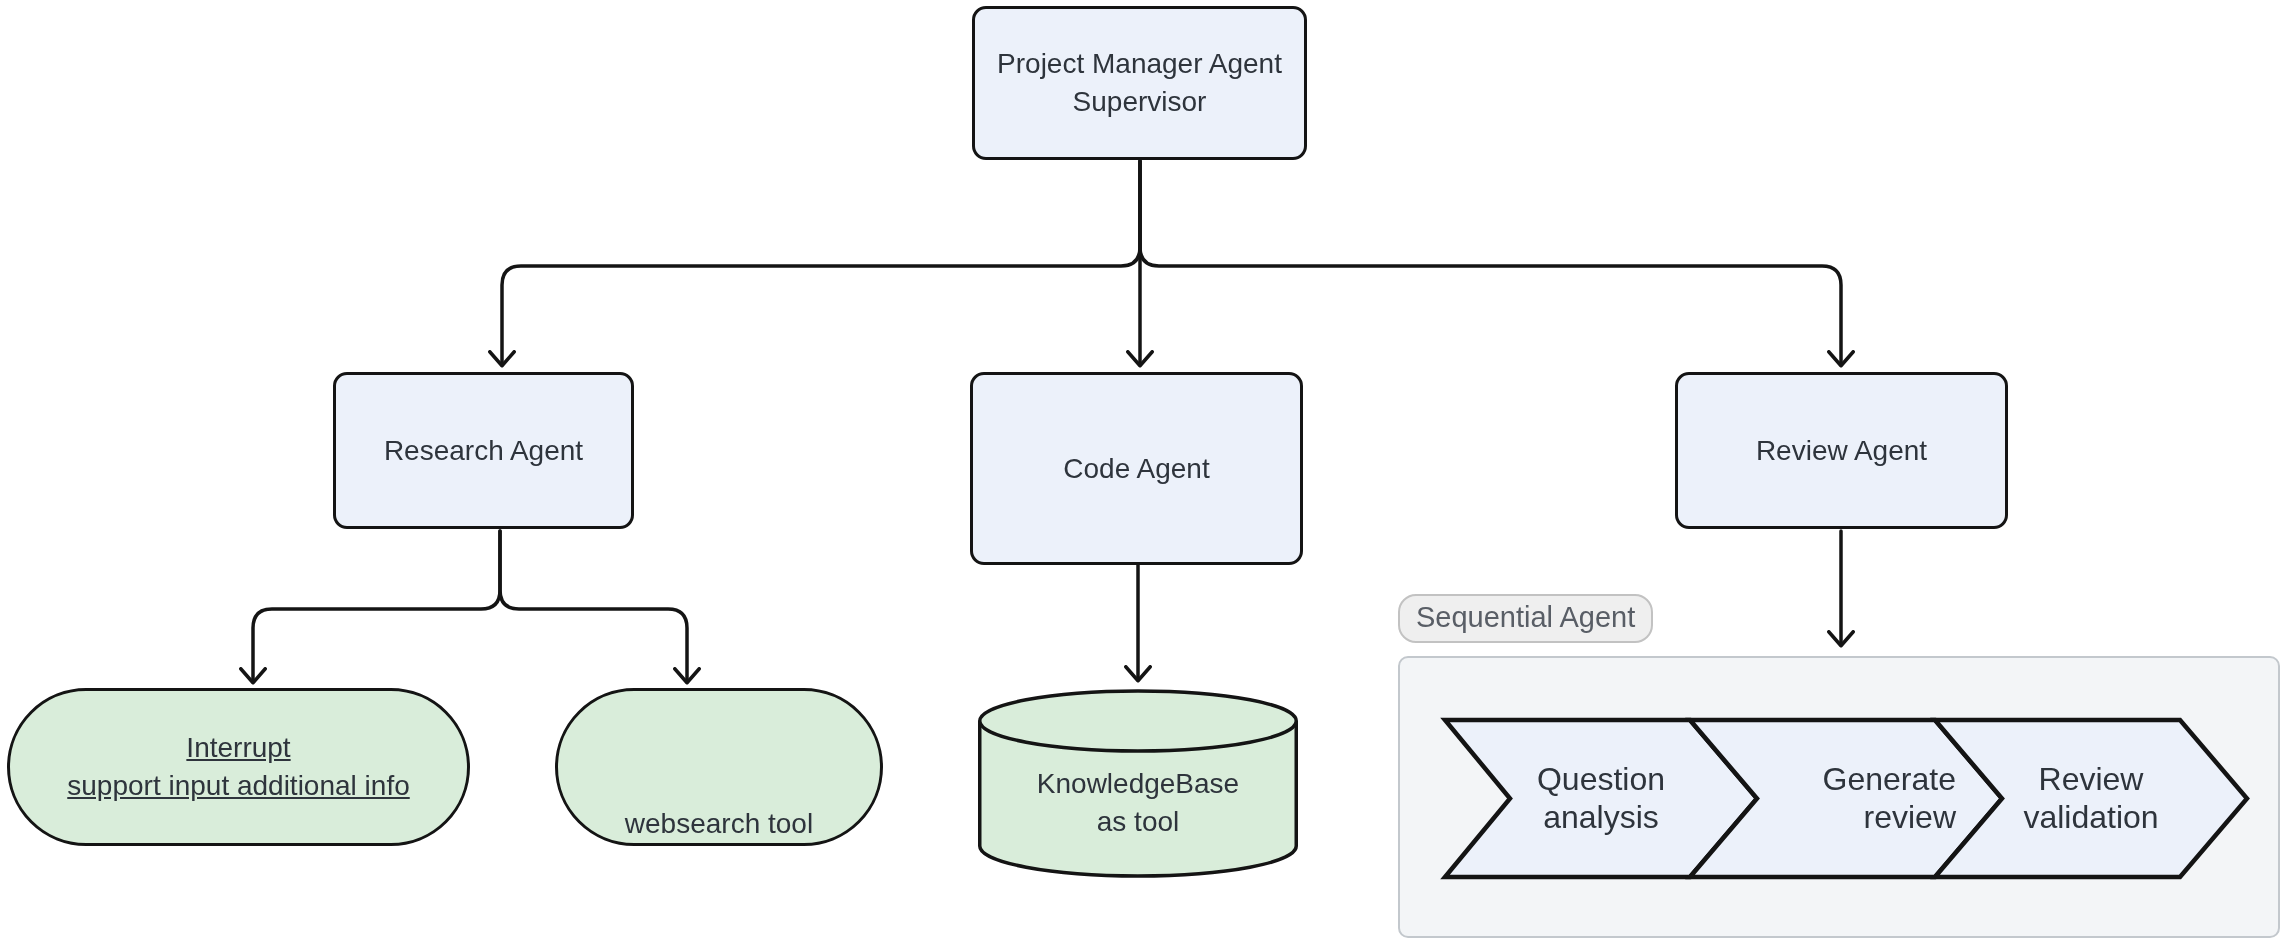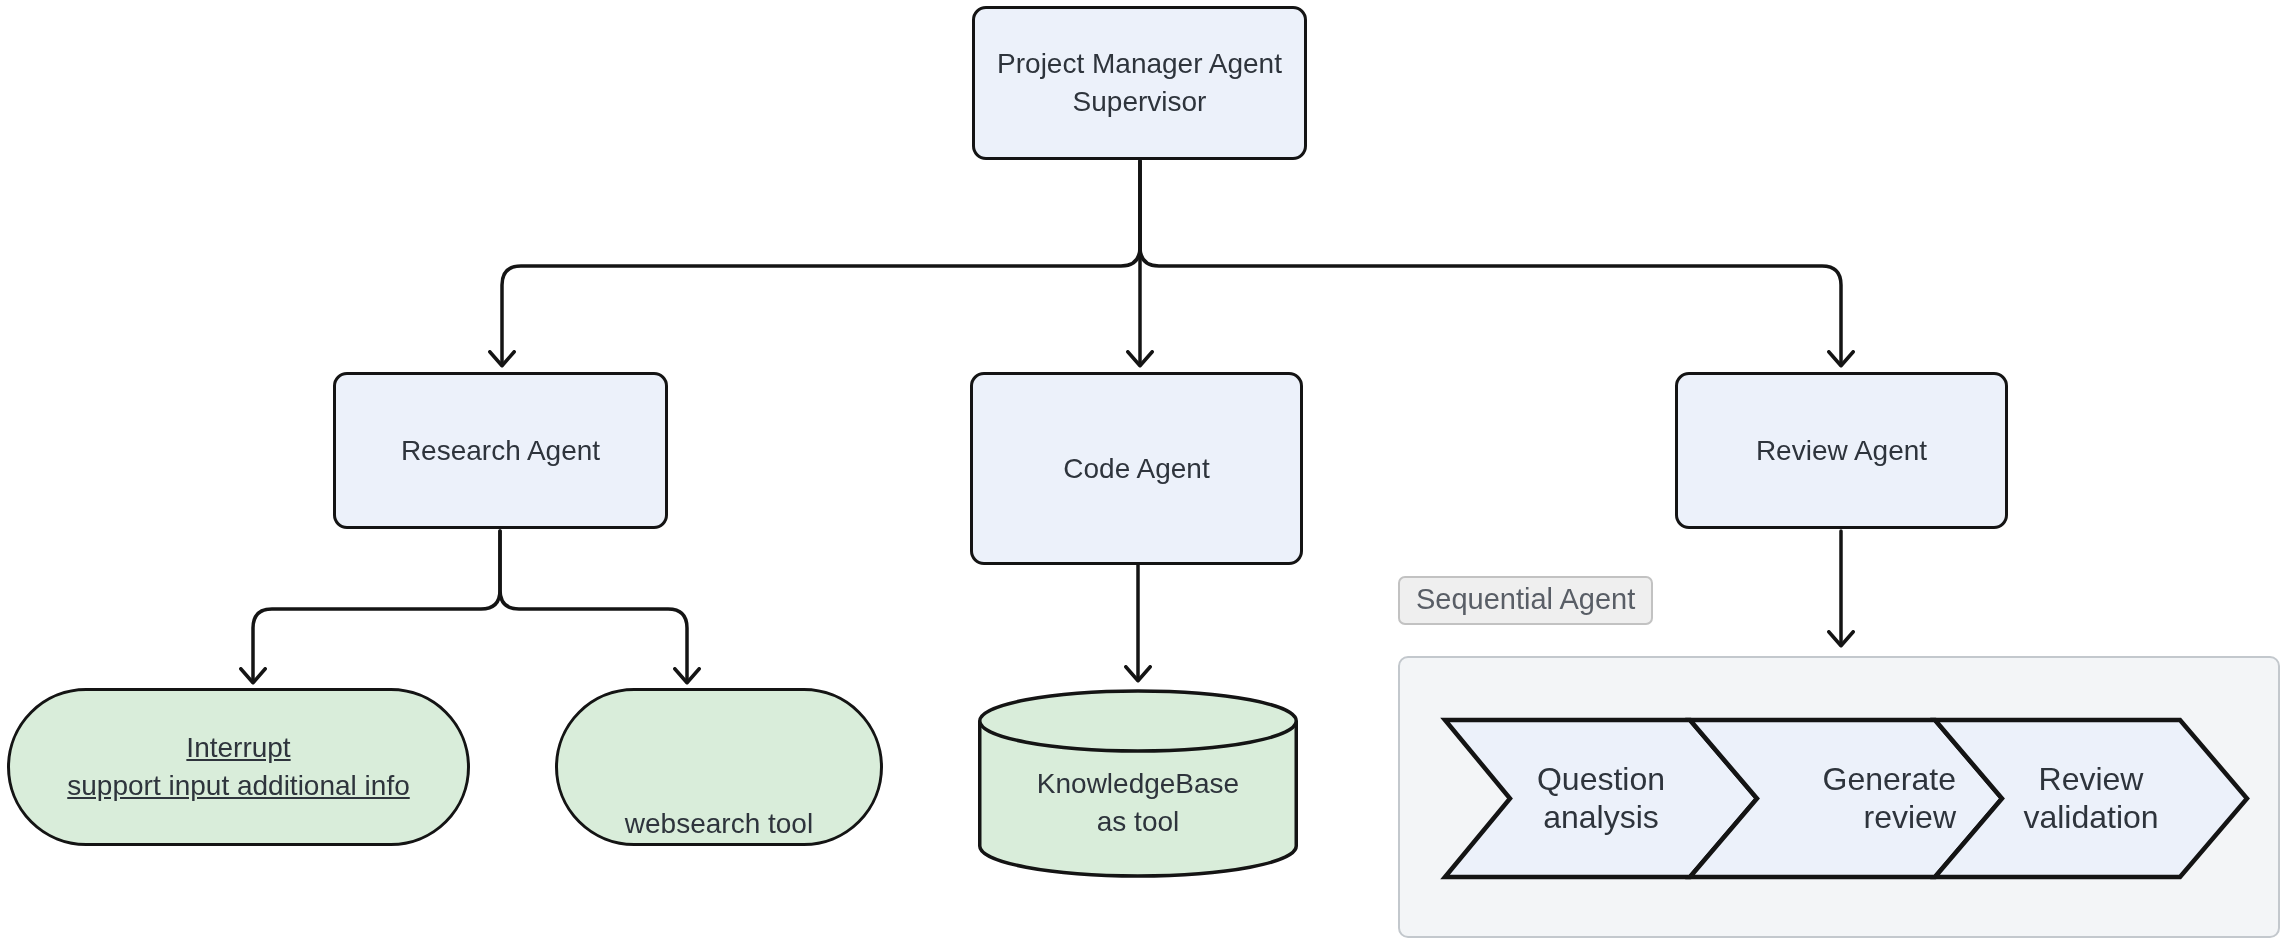--- a/index.html
+++ b/index.html
@@ -25,42 +25,42 @@
   .tool-stadium{
     position:absolute;
     background:var(--tool-fill,#d9edda);
     border:3.5px solid var(--node-border,#141414);
     border-radius:999px;
     display:flex;flex-direction:column;align-items:center;justify-content:center;
     font-size:28px;line-height:38px;text-align:center;
     box-sizing:border-box;
   }
   .node-supervisor{left:972px;top:6px;width:335px;height:154px;}
-  .node-research{left:333px;top:372px;width:335px;height:157px;}
+  .node-research{left:333px;top:372px;width:301px;height:157px;}
   .node-code{left:970px;top:372px;width:333px;height:193px;}
   .node-review{left:1675px;top:372px;width:333px;height:157px;}
   .node-interrupt{left:7px;top:688px;width:463px;height:158px;text-decoration:underline;}
   .node-websearch{left:555px;top:688px;width:328px;height:158px;justify-content:flex-end;}
   .cylinder-label{
     position:absolute;left:978px;top:748px;width:320px;height:110px;
     display:flex;flex-direction:column;justify-content:center;
     font-size:28px;line-height:38px;text-align:center;
   }
   .subgraph-container{
     position:absolute;left:1398px;top:656px;width:882px;height:282px;
     background:var(--container-fill,#f3f5f7);
     border:2px solid var(--container-border,#c3c8cd);
     border-radius:10px;
     box-sizing:border-box;
   }
   .subgraph-badge{
-    position:absolute;left:1398px;top:576px;
+    position:absolute;left:1398px;top:594px;
     background:var(--badge-fill,#efefef);
     border:2px solid var(--badge-border,#c2c2c2);
-    border-radius:7px;
+    border-radius:18px;
     padding:3px 16px 6px 16px;
     font-size:29px;line-height:36px;
     color:var(--badge-text,#595e66);
     box-sizing:border-box;
   }
   .chevron-label{
     position:absolute;width:220px;height:92px;top:752px;
     display:flex;flex-direction:column;align-items:center;justify-content:center;
     font-size:32px;line-height:38px;text-align:center;
   }

